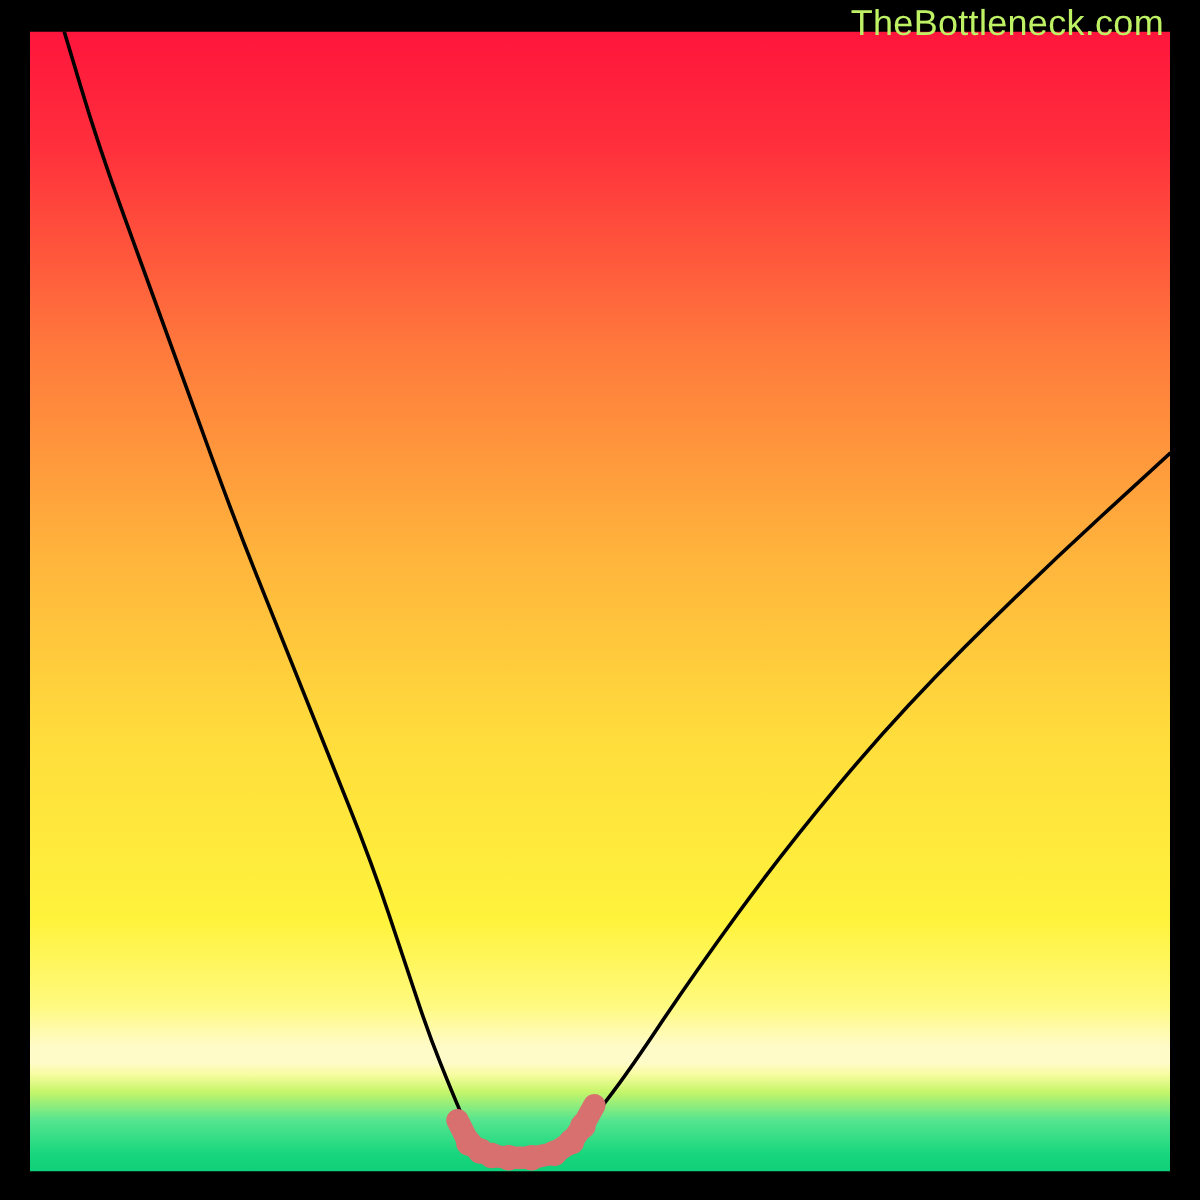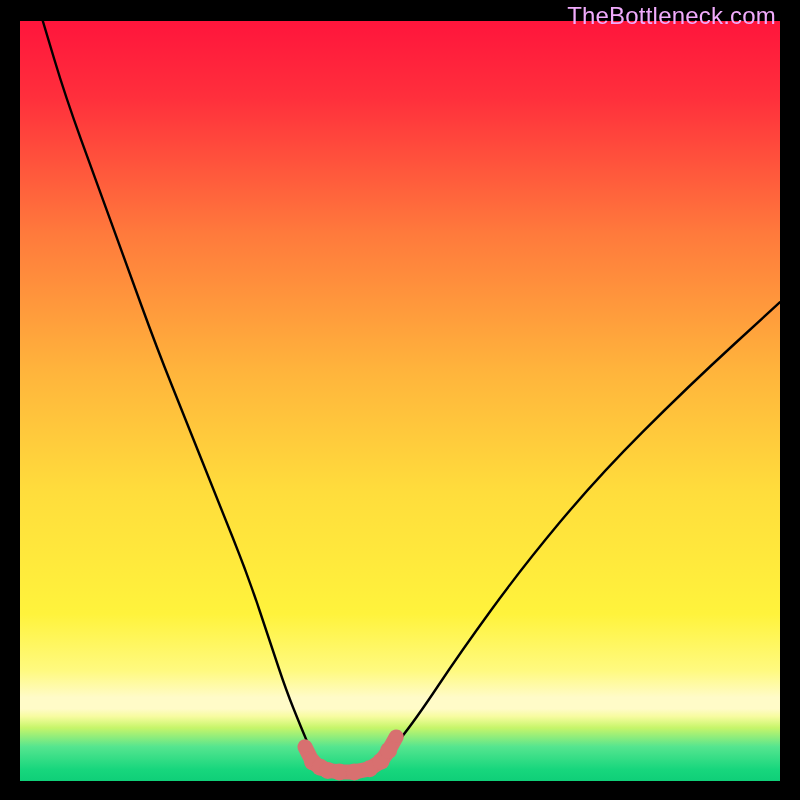--- a/index.html
+++ b/index.html
@@ -16,21 +16,21 @@
     left: 20px;
     top: 21px;
     width: 760px;
     height: 760px;
     background: #000;
   }
   .watermark {
     position: absolute;
     top: 2px;
     right: 24px;
-    color: #f0abfc;
+    color: #bef264;
     font-size: 24px;
     font-weight: 500;
     letter-spacing: 0.2px;
     z-index: 10;
   }
   svg {
     display: block;
   }
 </style>
 </head>

